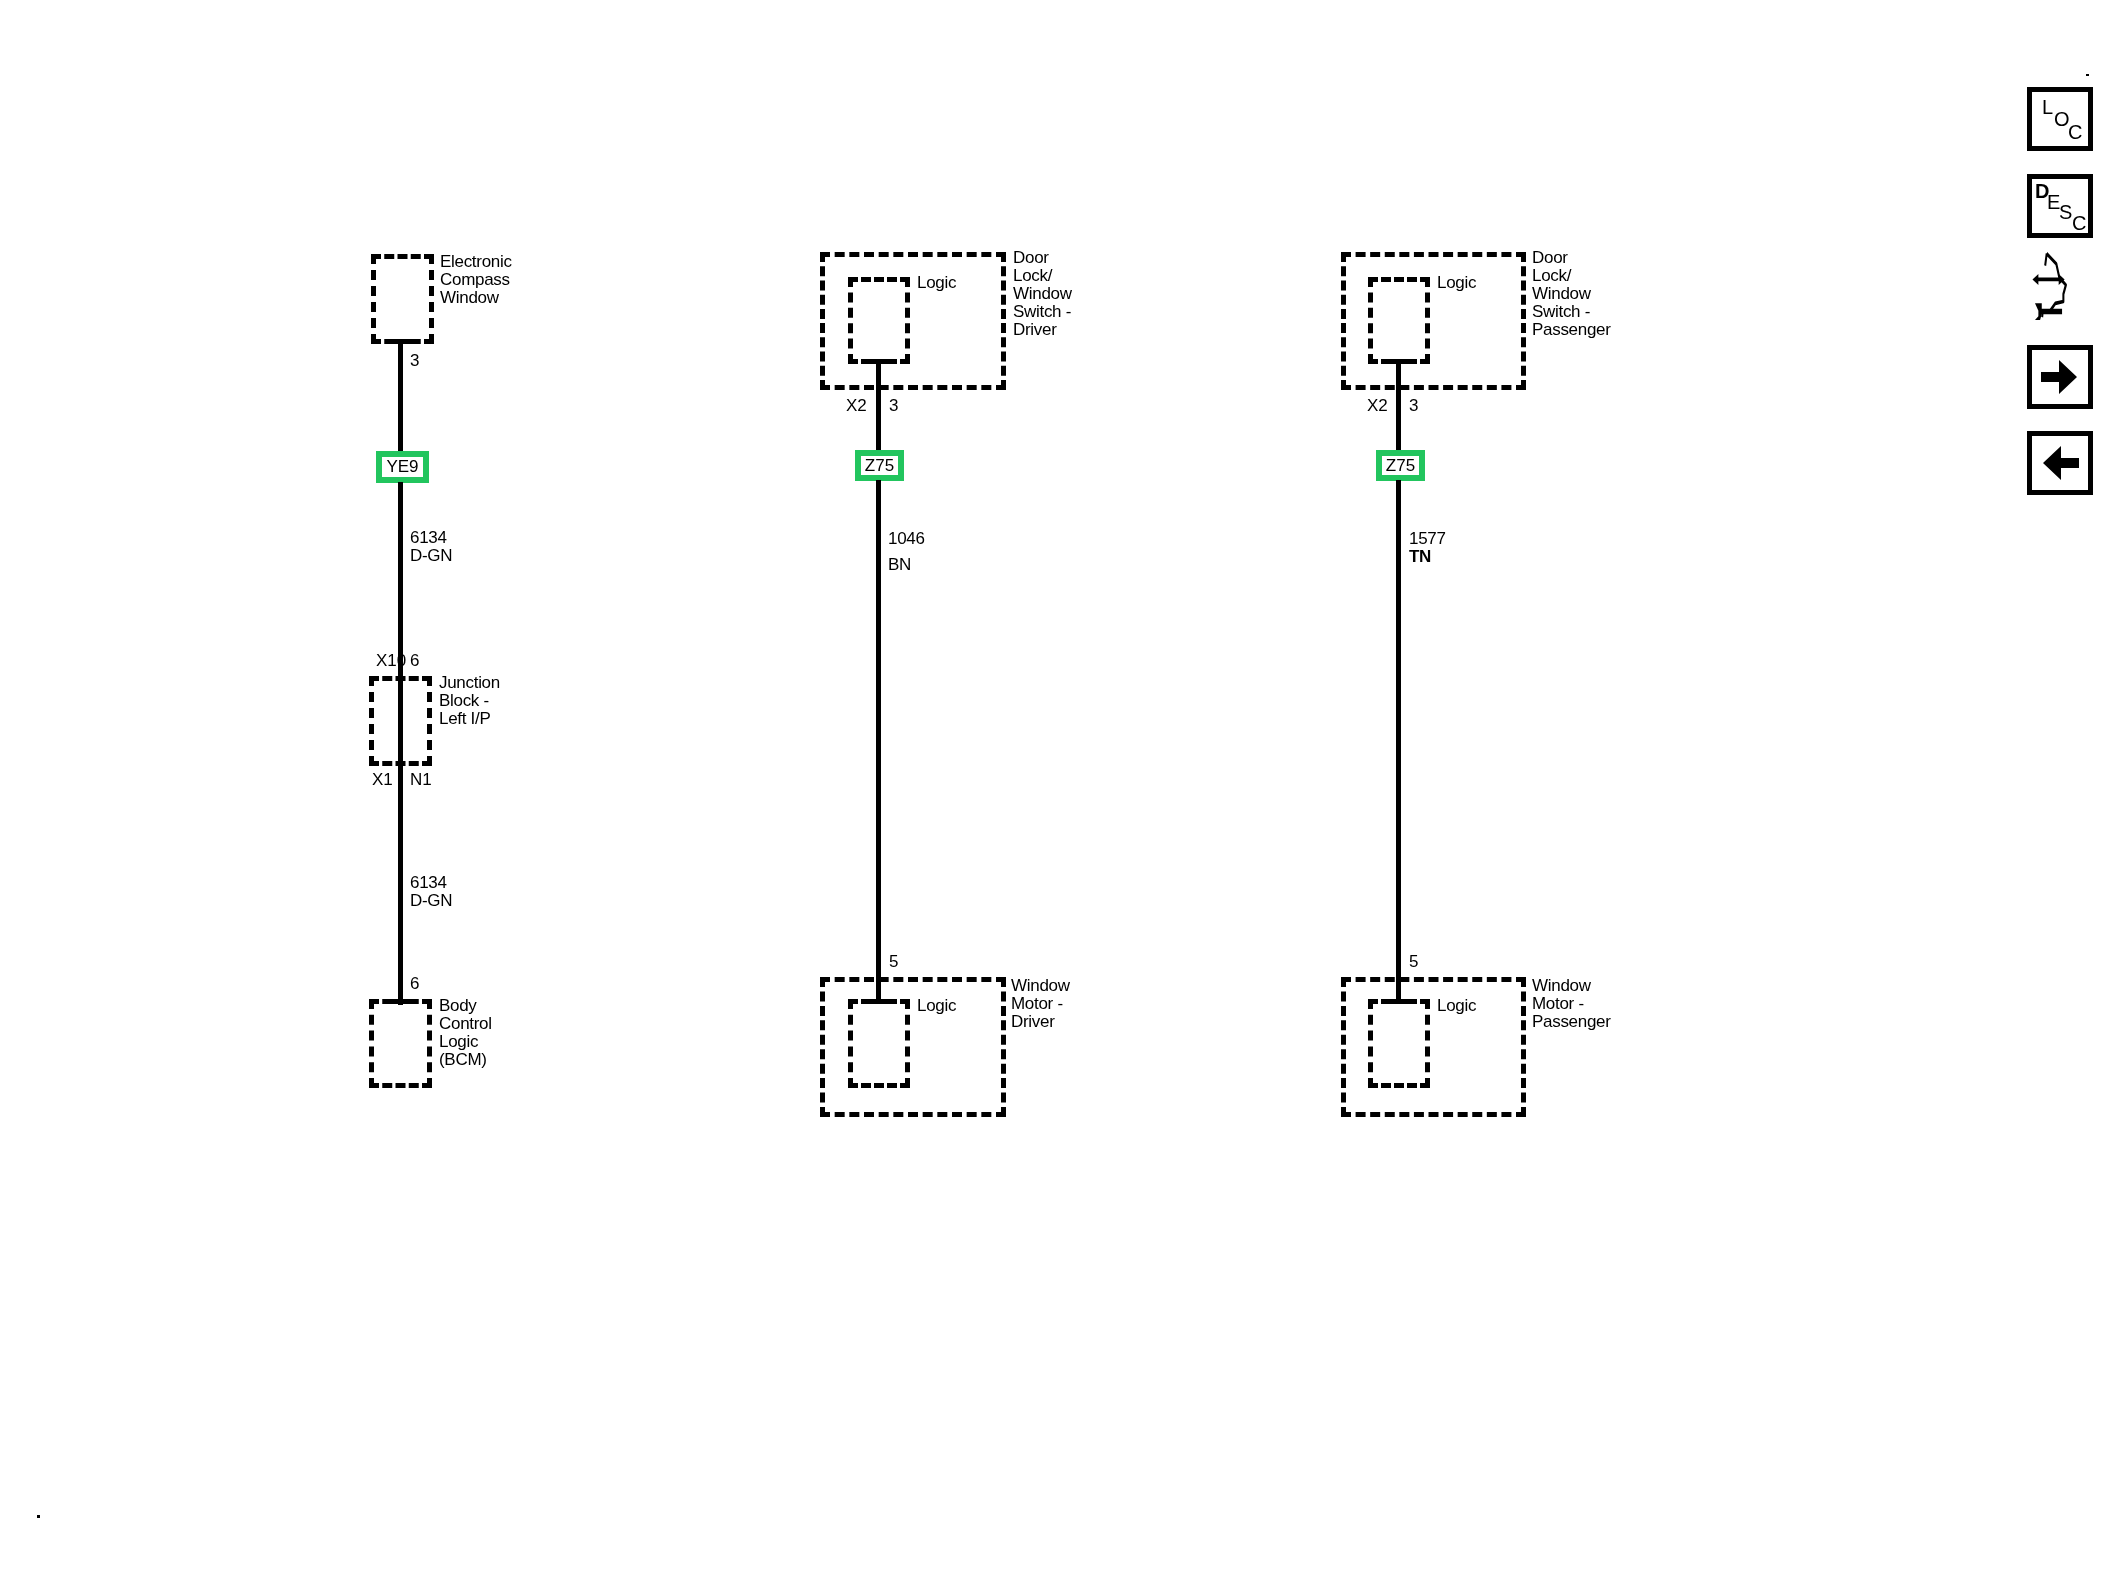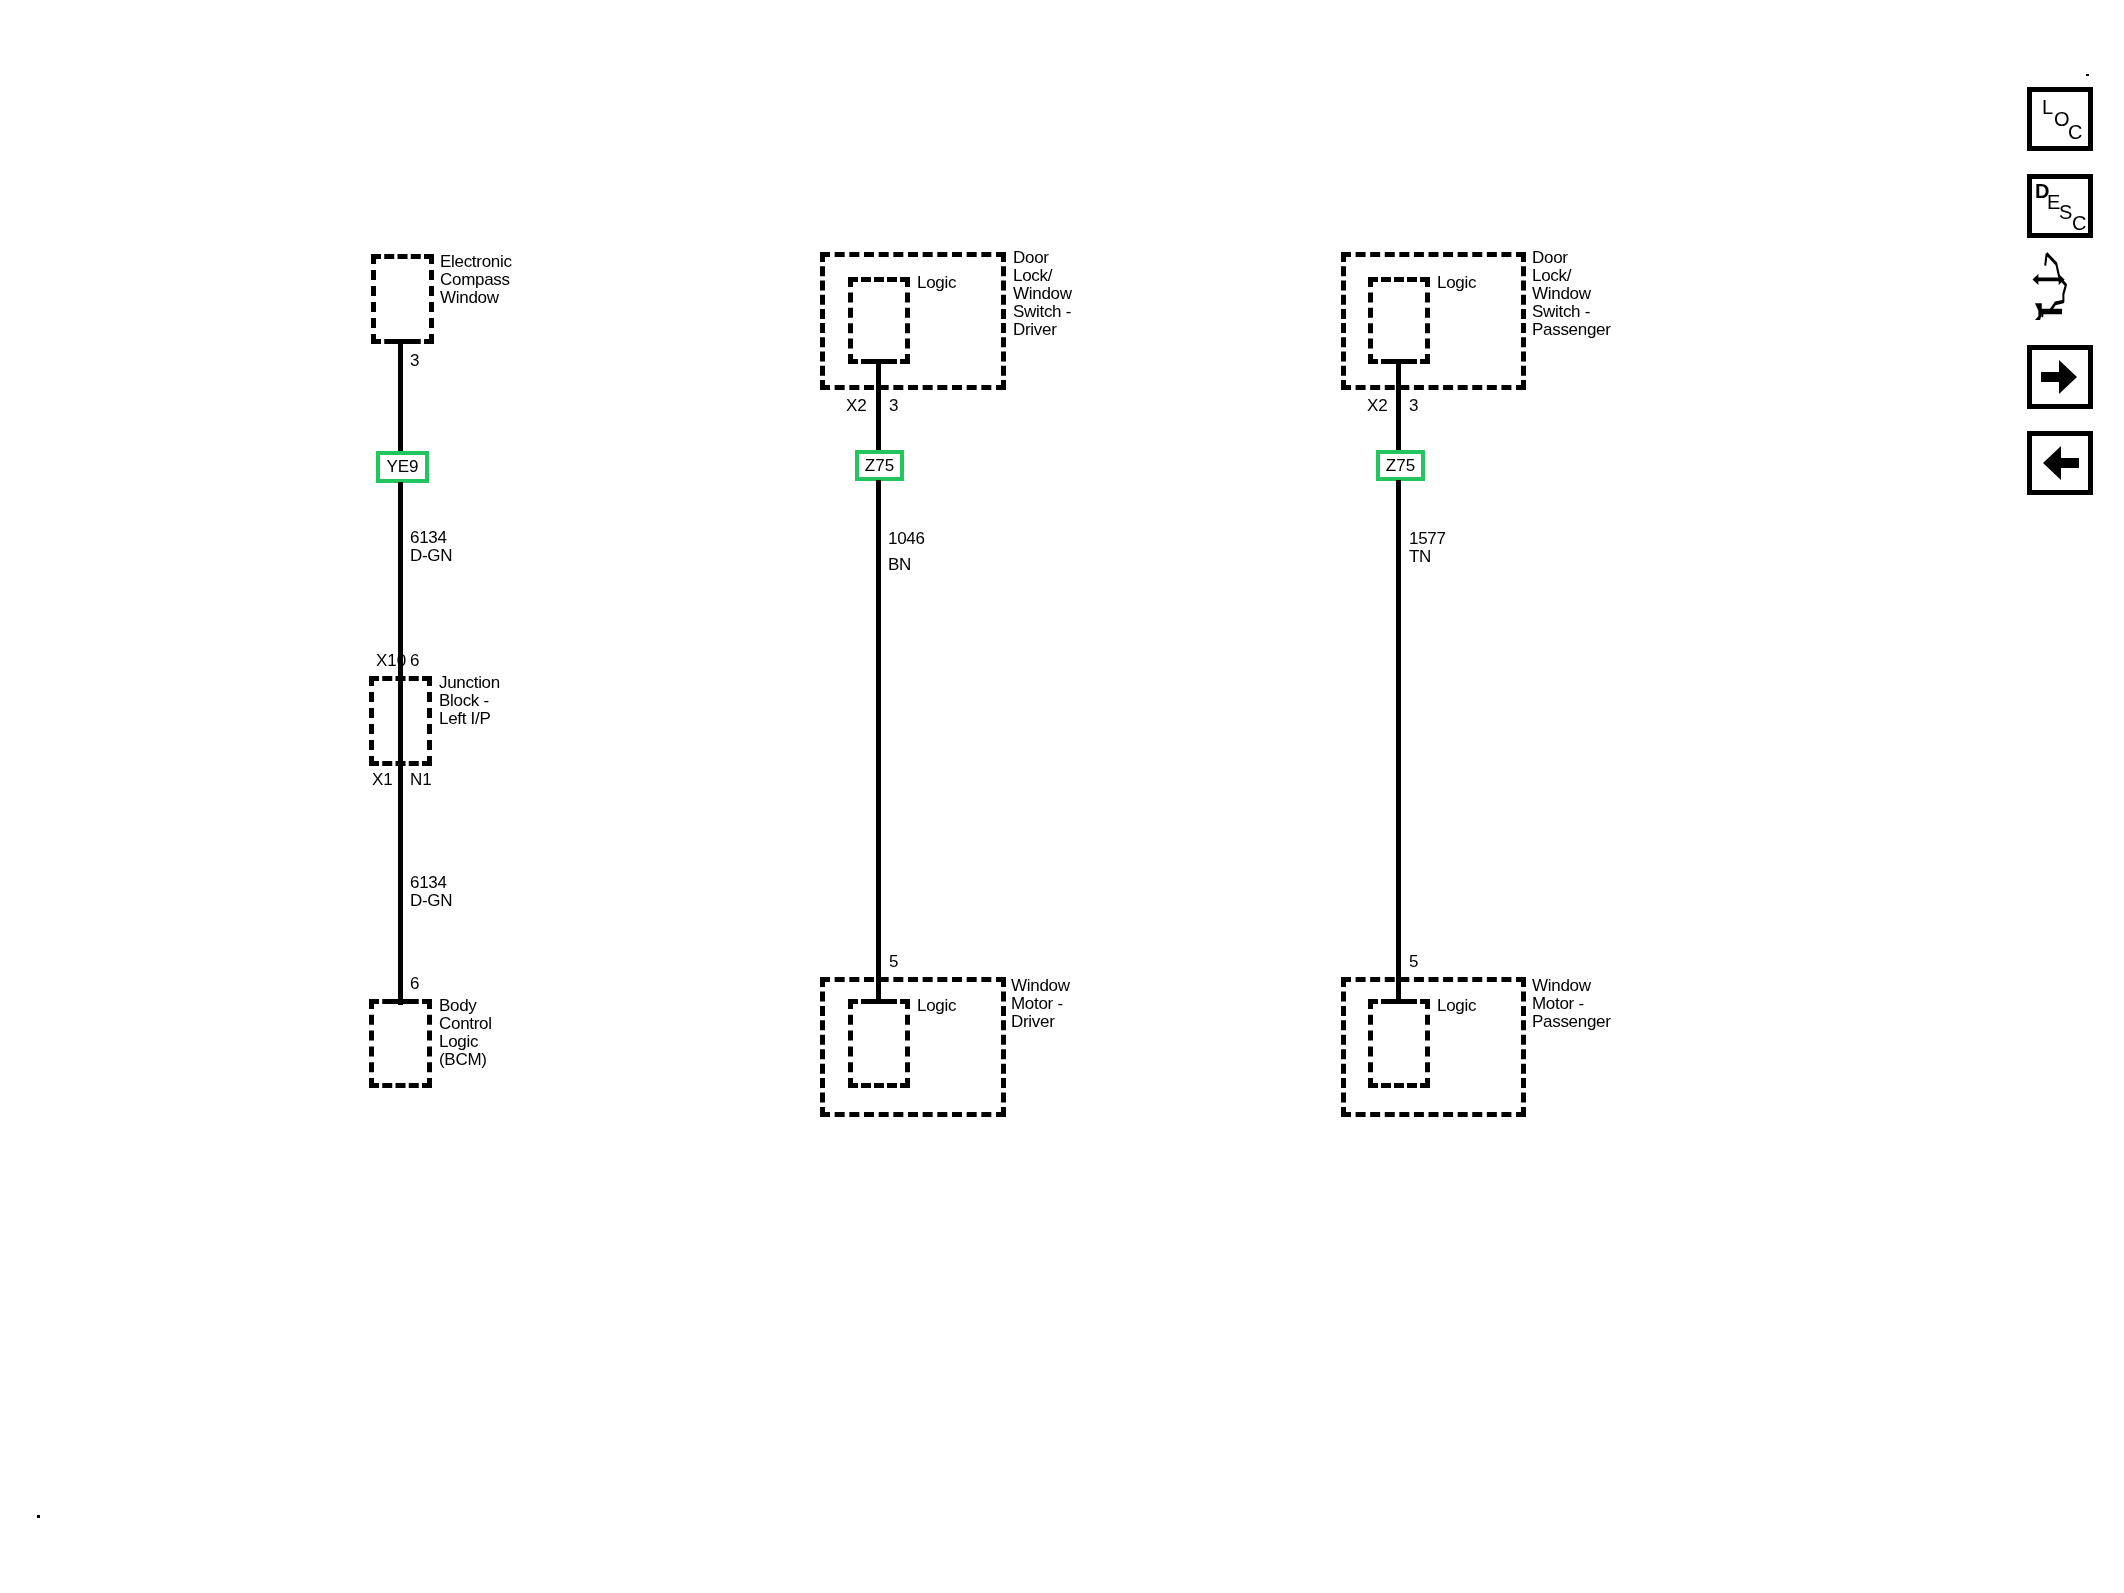--- a/index.html
+++ b/index.html
@@ -3,21 +3,21 @@
 <meta charset="utf-8">
 <style>
   html, body { margin: 0; padding: 0; background: #ffffff; }
   body { width: 2124px; height: 1593px; position: relative; overflow: hidden;
          font-family: "Liberation Sans", "DejaVu Sans", sans-serif; color: #000; }
   .abs { position: absolute; }
   .wire { position: absolute; background: #000; width: 5px; }
   .dbox { position: absolute; border: 5px dashed #000; box-sizing: border-box; }
   .lbl { position: absolute; font-size: 17px; line-height: 18px; white-space: pre; letter-spacing: -0.3px; }
   .pin { position: absolute; font-size: 17px; line-height: 18px; }
-  .conn { position: absolute; border: 4px solid #22c55e; background: #fff; box-sizing: border-box;
+  .conn { position: absolute; border: 6px solid #22c55e; background: #fff; box-sizing: border-box;
           font-size: 17px; display: flex; align-items: center; justify-content: center; }
   .tick { position: absolute; background: #000; height: 5px; }
   .navbtn { position: absolute; width: 66px; height: 64px; border: 5px solid #000; box-sizing: border-box;
             background: #fff; cursor: pointer; }
   .navtxt { position: absolute; font-size: 20px; line-height: 20px; }
   svg { display: block; }
 </style>
 </head>
 <body>
 
@@ -101,21 +101,21 @@
 Passenger</div>
   <div class="tick" style="left:1386px; top:359px; width:26px;"></div>
   <div class="pin" style="left:1367px; top:397px;">X2</div>
   <div class="pin" style="left:1409px; top:397px;">3</div>
 
   <div class="wire" style="left:1396px; top:359px; height:93px;"></div>
   <div class="conn" style="left:1376px; top:450px; width:49px; height:31px;">Z75</div>
 
   <div class="wire" style="left:1396px; top:480px; height:523px;"></div>
   <div class="lbl" style="left:1409px; top:530px;">1577</div>
-  <div class="lbl" style="left:1409px; top:548px;">TN</div>
+  <div class="lbl" style="left:1409px; top:548px;font-weight:bold;">TN</div>
 
   <div class="pin" style="left:1409px; top:953px;">5</div>
   <div class="dbox" style="left:1341px; top:977px; width:185px; height:140px;"></div>
   <div class="dbox" style="left:1368px; top:999px; width:62px; height:89px;"></div>
   <div class="tick" style="left:1386px; top:999px; width:26px;"></div>
   <div class="lbl" style="left:1437px; top:997px;">Logic</div>
   <div class="lbl" style="left:1532px; top:977px;">Window
 Motor -
 Passenger</div>
 </div>

